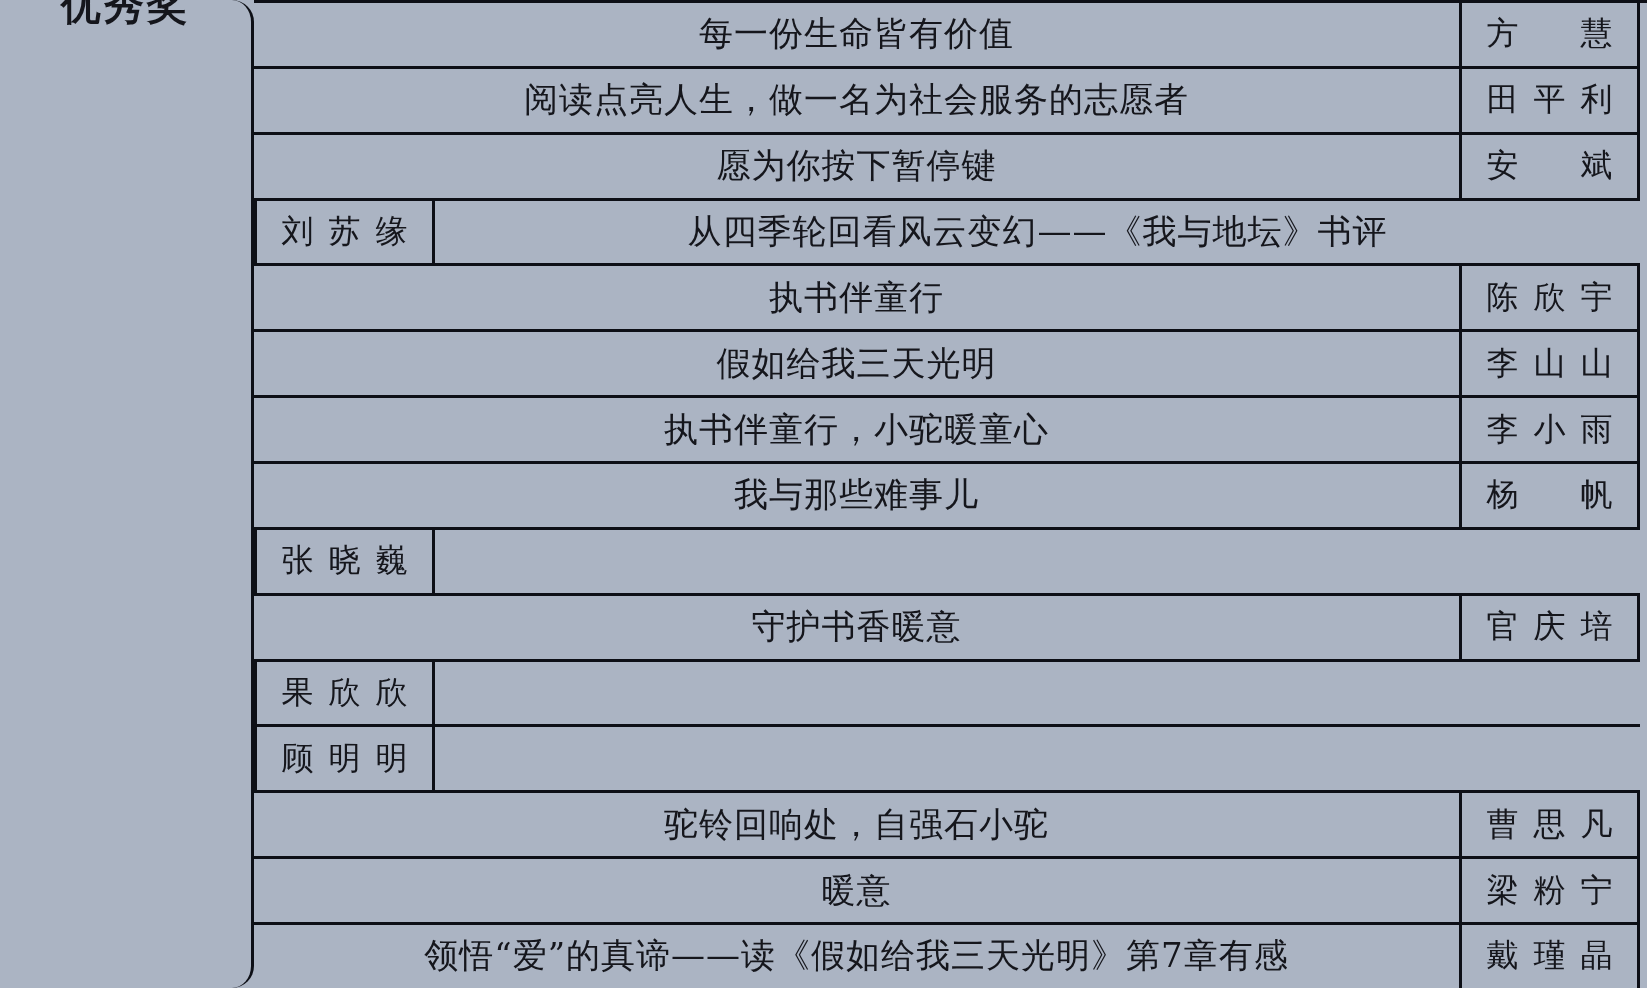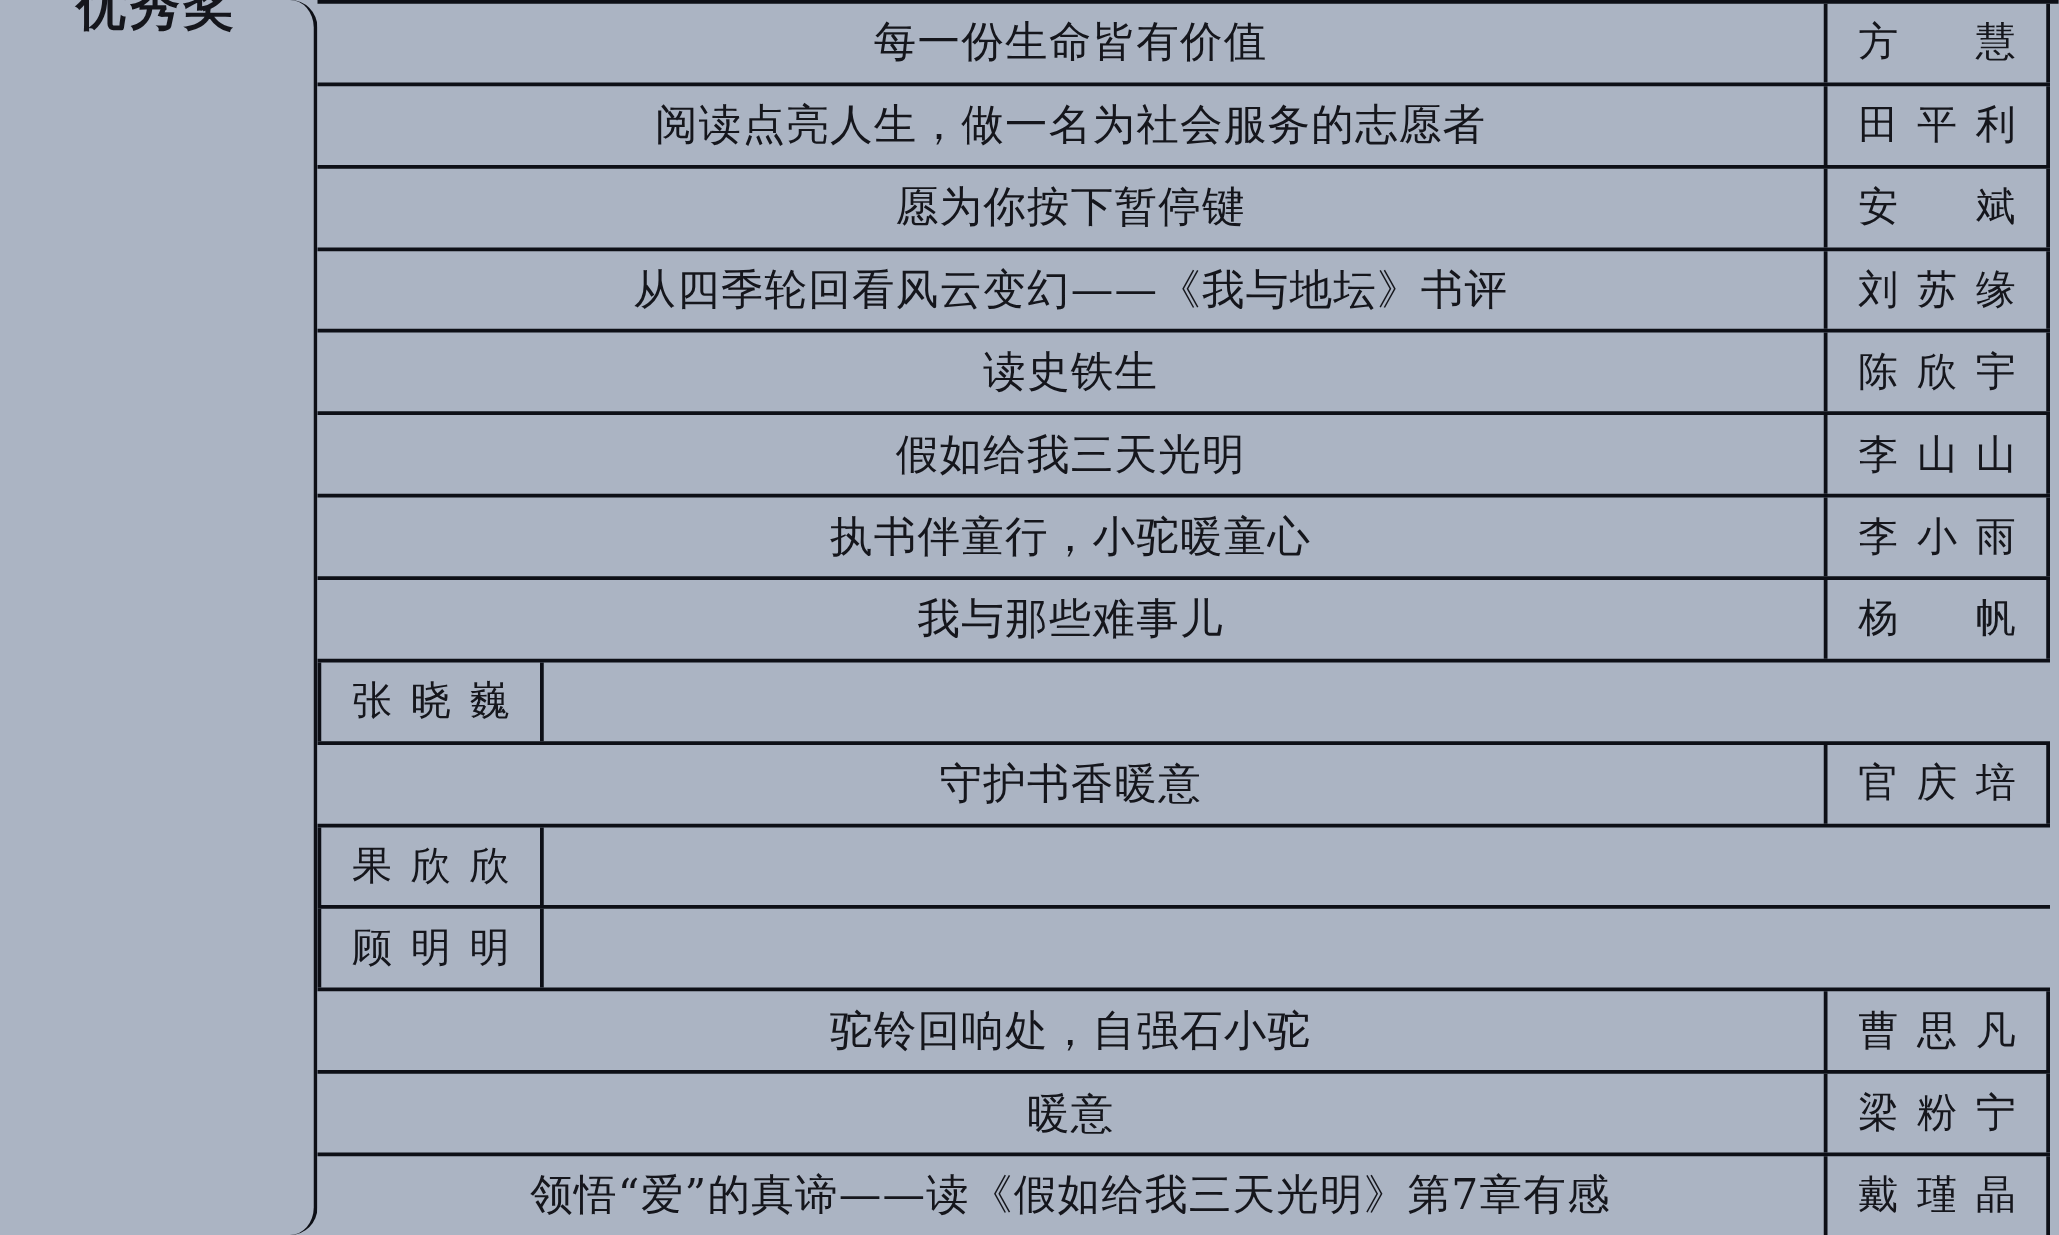--- a/index.html
+++ b/index.html
@@ -102,31 +102,31 @@
   <div class="row">
     <div class="cell title">
       <span>愿为你按下暂停键</span>
     </div>
     <div class="cell name">
       <span>安　斌</span>
     </div>
   </div>
 
   <div class="row">
+    <div class="cell name">
+      <span>刘苏缘</span>
+    </div>
     <div class="cell title">
       <span>从四季轮回看风云变幻——《我与地坛》书评</span>
     </div>
-    <div class="cell name">
-      <span>刘苏缘</span>
-    </div>
-  </div>
-
-  <div class="row">
-    <div class="cell title">
-      <span>读史铁生</span>
+  </div>
+
+  <div class="row">
+    <div class="cell title">
+      <span>执书伴童行</span>
     </div>
     <div class="cell name">
       <span>陈欣宇</span>
     </div>
   </div>
 
   <div class="row">
     <div class="cell title">
       <span>假如给我三天光明</span>
     </div>

